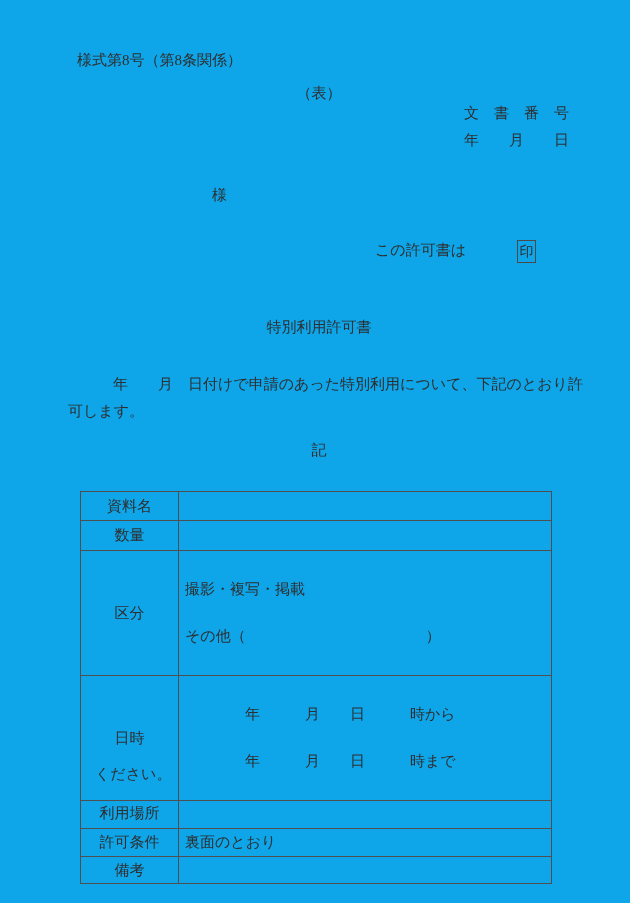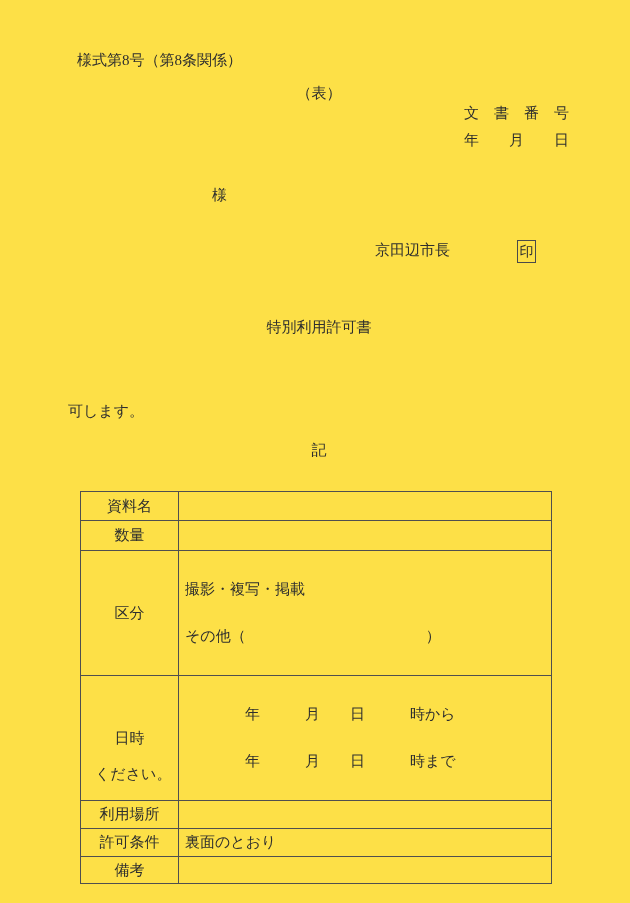--- a/index.html
+++ b/index.html
@@ -6,21 +6,21 @@
   body{
     background:#fbfbfb;
     font-family:"Liberation Serif","DejaVu Serif",serif;
     color:#2e2e2e;
     -webkit-font-smoothing:antialiased;
   }
   .page{
     position:relative;
     width:630px;
     height:903px;
-    background:#fde047;
+    background:#0ea5e9;
     overflow:hidden;
     font-size:15px;
     line-height:1;
   }
   .abs{position:absolute;white-space:pre;}
   .center-band{
     position:absolute;
     left:65px;
     width:508px;
     text-align:center;
@@ -65,49 +65,50 @@
   }
   table.permit td.val{
     padding-left:6px;
     white-space:pre;
   }
   tr.r-single{height:29px;margin-top:29px;}
   tr.r-suryo{height:30px;}
   tr.r-kubun{height:35px;}
   tr.r-mokuteki{height:26px;}
   tr.r-nichiji{height:39px;}
-  tr.r-basho{height:28px;}
+  tr.r-basho{height:28px;font-family:Liberation Mono, monospace;}
   tr.r-joken{height:28px;}
   tr.r-biko{height:27px;}
   .twoline{line-height:17px;display:block;}
   .note-line{position:absolute;white-space:pre;}
 </style>
 </head>
 <body>
 
 <div class="page">
 
   <div class="abs" style="left:77px;top:53px;">様式第8号（第8条関係）</div>
 
   <div class="center-band" style="top:86px;">（表）</div>
 
   <div class="right-band" style="top:106px;">文　書　番　号</div>
 
   <div class="right-band" style="top:133px;">年　　月　　日</div>
 
   <div class="abs" style="left:212px;top:188px;">様</div>
 
-  <div class="abs" style="left:375px;top:243px;">京田辺市長</div>
+  <div class="abs" style="left:375px;top:243px;">この許可書は</div>
 
   <div class="seal-box">
     <span>印</span>
   </div>
 
   <div class="center-band" style="top:320px;">特別利用許可書</div>
 
+  <div class="abs" style="left:68px;top:377px;">　　　年　　月　日付けで申請のあった特別利用について、下記のとおり許</div>
   <div class="abs" style="left:68px;top:404px;">可します。</div>
 
   <div class="center-band" style="top:443px;">記</div>
 
   <table class="permit">
     <tbody>
         <tr class="r-single">
       <td class="lbl">資料名</td>
       <td class="val"></td>
     </tr>

